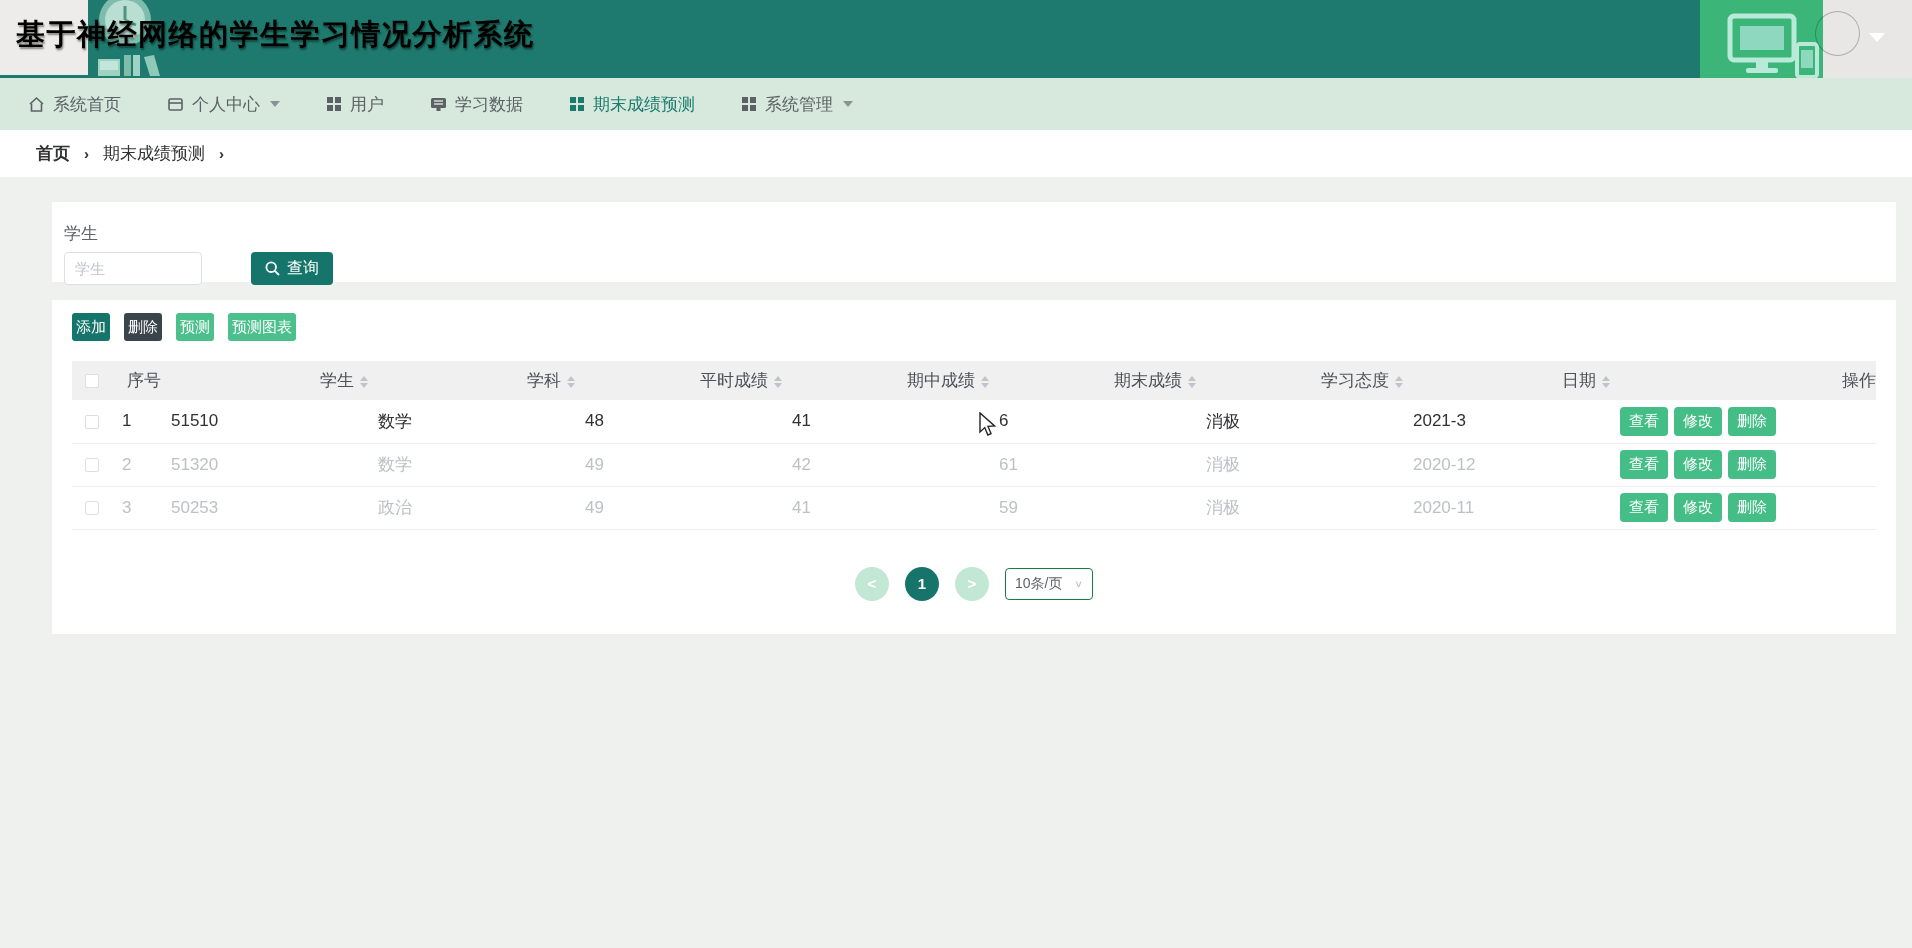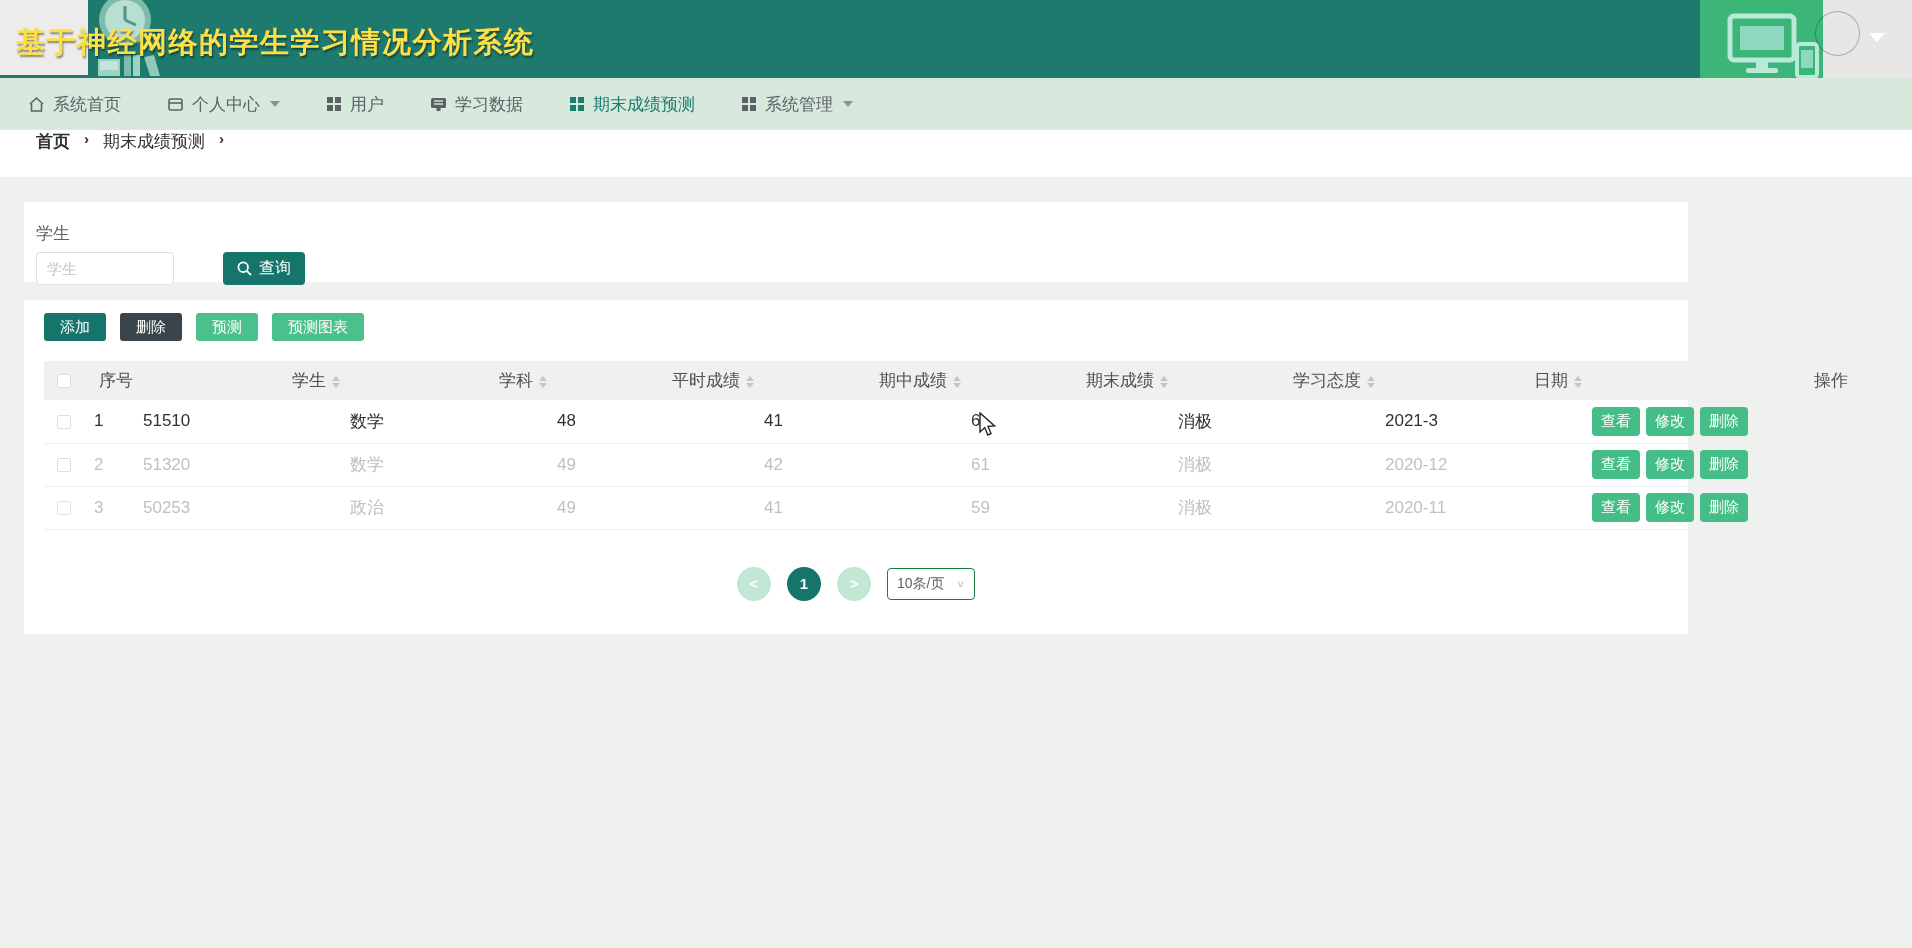--- a/index.html
+++ b/index.html
@@ -4,21 +4,21 @@
 <style>
   * { margin:0; padding:0; box-sizing:border-box; font-family:"Liberation Sans","DejaVu Sans",sans-serif; }
   html,body { width:1912px; height:948px; }
   body { background:#eff1ef; position:relative; overflow:hidden; }
 
   
   .app-header { position:relative; height:78px; background:#1e7a6e; overflow:hidden; }
   .hdr-left-block { position:absolute; left:0; top:0; width:88px; height:75px; background:#edecea; }
   .hdr-deco-clock { position:absolute; left:95px; top:-8px; }
   .hdr-deco-books { position:absolute; left:98px; top:55px; }
-  .hdr-title { position:absolute; left:16px; top:23px; font-size:29px; font-weight:bold; color:#fde047;
+  .hdr-title { position:absolute; left:16px; top:15px; font-size:29px; font-weight:bold; color:#000000;
                letter-spacing:1.5px; text-shadow:1px 2px 2px rgba(0,0,0,.45); white-space:nowrap; }
   .hdr-green-zone { position:absolute; left:1700px; top:0; width:123px; height:78px; background:#3bb678; }
   .hdr-right-zone { position:absolute; left:1823px; top:0; right:0; height:78px; background:#e9e7e6; }
   .avatar { position:absolute; left:1815px; top:11px; width:45px; height:45px; border-radius:50%;
             background:
               radial-gradient(circle at 50% 92%, #f4f2f0 0 26%, rgba(0,0,0,0) 27%),
               radial-gradient(circle at 47% 58%, #ecdcc6 0 30%, rgba(0,0,0,0) 31%),
               radial-gradient(circle at 50% 32%, #c9a express05e 0, #c9a05e 46%, rgba(0,0,0,0) 47%),
               #37322c;
             box-shadow:0 0 0 1px rgba(0,0,0,.25) inset; }
@@ -27,39 +27,39 @@
 
   
   .nav-bar { height:52px; background:#d7e9dd; display:flex; align-items:center; padding-left:28px; }
   .nav-item { display:flex; align-items:center; gap:8px; margin-right:46px; font-size:17px; color:#5c6166; cursor:pointer; white-space:nowrap; }
   .nav-item svg { display:block; }
   .nav-item.active { color:#1b7a6e; font-weight:500; }
   .nav-caret { width:0; height:0; border-left:5px solid transparent; border-right:5px solid transparent;
                border-top:6px solid #8b9197; margin-left:2px; }
 
   
-  .breadcrumb-bar { height:47px; background:#ffffff; display:flex; align-items:flex-start; padding-left:36px; font-size:17px; color:#303133; }
+  .breadcrumb-bar { height:47px; background:#ffffff; display:flex; align-items:center; padding-left:36px; font-size:17px; color:#303133; }
   .crumb { font-weight:600; }
   .crumb.light { font-weight:500; }
   .crumb-sep { margin:0 14px; color:#303133; font-size:15px; font-weight:bold; }
 
   
-  .panel { background:#ffffff; margin-left:24px; width:1664px; }
+  .panel { background:#ffffff; margin-left:52px; width:1844px; }
   .search-panel { margin-top:25px; height:80px; padding:4px 12px 0 12px; }
   .search-label { display:block; margin-top:16px; font-size:17px; color:#5f6368; }
   .search-row { display:flex; align-items:center; margin-top:7px; }
   .search-input { width:138px; height:33px; border:1px solid #dcdfe6; border-radius:4px; padding:0 10px;
                   font-size:15px; color:#303133; outline:none; background:#fff; }
   .search-input::placeholder { color:#c0c4cc; }
   .query-btn { margin-left:49px; height:33px; padding:16px 14px; background:#16756a; color:#fff; border:none;
                border-radius:4px; font-size:16px; display:flex; align-items:center; gap:7px; cursor:pointer; }
 
   .table-panel { margin-top:18px; height:334px; padding:13px 20px 0 20px; }
   .toolbar { display:flex; gap:14px; }
-  .tb-btn { height:28px; padding:0 16px; border:none; border-radius:3px; color:#fff; font-size:15px; cursor:pointer; }
+  .tb-btn { height:28px; padding:0 4px; border:none; border-radius:3px; color:#fff; font-size:15px; cursor:pointer; }
   .tb-btn.teal { background:#16756a; }
   .tb-btn.dark { background:#3a444b; }
   .tb-btn.green { background:#4cc08c; }
 
   
   table { border-collapse:collapse; table-layout:fixed; width:1804px; margin-top:20px; font-size:17px; }
   thead tr { background:#f0f0f0; height:39px; }
   th { font-weight:500; color:#4d5156; text-align:right; padding-left:10px; white-space:nowrap; }
   th.col-check, td.col-check { padding-left:0; text-align:center; }
   tbody tr { height:43px; border-bottom:1px solid #ebeef5; }

